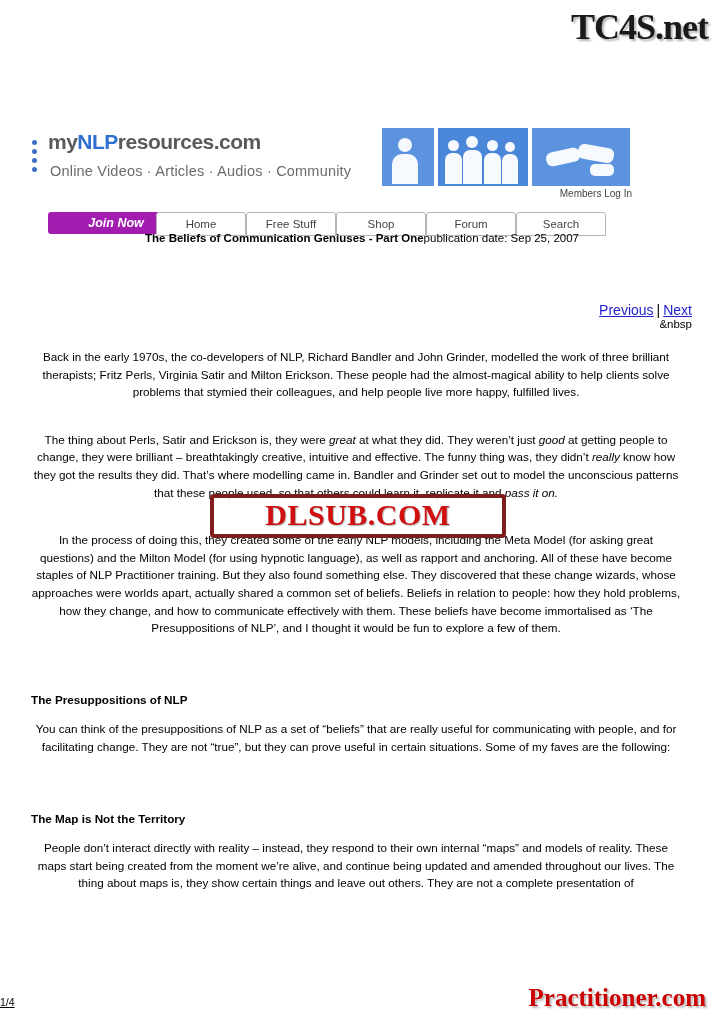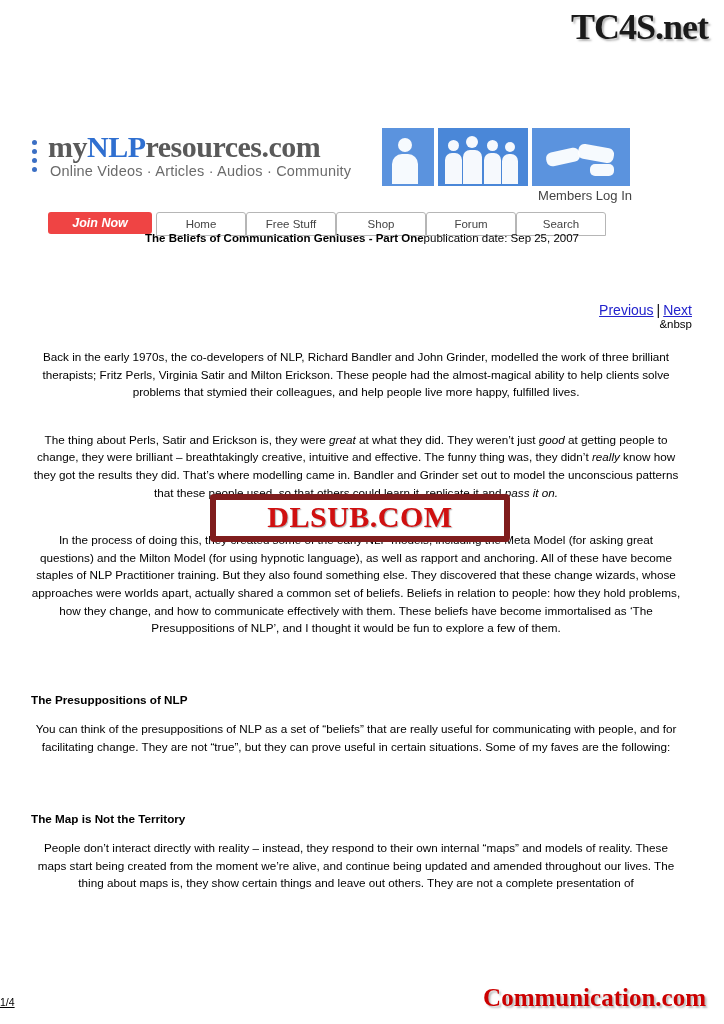--- a/index.html
+++ b/index.html
@@ -57,22 +57,22 @@
     width: 5px;
     height: 5px;
     border-radius: 50%;
     background: #3b6fc4;
     margin-bottom: 4px;
   }
   .logo-text {
     position: absolute;
     left: 18px;
     top: 2px;
-    font-family: Liberation Serif, serif;
-    font-size: 30px;
+    font-family: Liberation Sans, sans-serif;
+    font-size: 21px;
     font-weight: bold;
     color: #5a5a5a;
     white-space: nowrap;
     letter-spacing: -0.5px;
   }
   .logo-text .hl { color: #2f6fd0; }
   .logo-tagline {
     position: absolute;
     left: 20px;
     top: 35px;
@@ -101,47 +101,48 @@
   .bi3 { left: 150px; width: 98px; background:#5b93de; }
   .silhouette {
     position: absolute;
     background: #ffffff;
     opacity: 0.95;
   }
   .members-login {
     position: absolute;
     right: 10px;
     top: 60px;
-    font-size: 13px;
+    font-size: 10px;
     color: #444;
     white-space: nowrap;
   }
 
   
   .nav-row {
     position: absolute;
     left: 30px;
     top: 212px;
     width: 612px;
     height: 24px;
   }
   .join-now {
     position: absolute;
     left: 18px;
     top: 0;
     width: 104px;
     height: 22px;
-    background: #ef4444;
+    background: #a21caf;
     border-radius: 3px;
     color: #ffffff;
     font-size: 12.5px;
     font-weight: bold;
     font-style: italic;
     line-height: 22px;
     text-align: center;
+    padding-left: 16px;
   }
   .nav-tab {
     position: absolute;
     top: 0;
     height: 22px;
     line-height: 22px;
     text-align: center;
     font-size: 11.5px;
     color: #444444;
     background: #ffffff;
@@ -226,21 +227,21 @@
     width: 288px;
     height: 36px;
     font-family: "Liberation Serif", serif;
     font-weight: bold;
     font-size: 30px;
     letter-spacing: 0.5px;
     color: #d01010;
     text-align: center;
     line-height: 34px;
     background: rgba(255,255,255,0.72);
-    border: 6px solid #7f1d1d;
+    border: 4px solid #7f1d1d;
     border-radius: 4px;
     text-shadow: 1px 1px 1px rgba(110,110,110,0.5);
   }
 
   
   .page-number {
     position: absolute;
     left: 0;
     right: 0;
     top: 996px;
@@ -340,13 +341,13 @@
 
   <div class="spacer-lg"></div>
 
   <h3>The Map is Not the Territory</h3>
   <p> People don’t interact directly with reality – instead, they respond to their own internal “maps” and models of reality. These maps start being created from the moment we’re alive, and continue being updated and amended throughout our lives. The thing about maps is, they show certain things and leave out others. They are not a complete presentation of</p>
 </div>
 
 <div class="dlsub">DLSUB.COM</div>
 
 <div class="page-number">1/4</div>
-<div class="txtreme">Communication.com</div>
+<div class="txtreme">Practitioner.com</div>
 
 </body></html>

